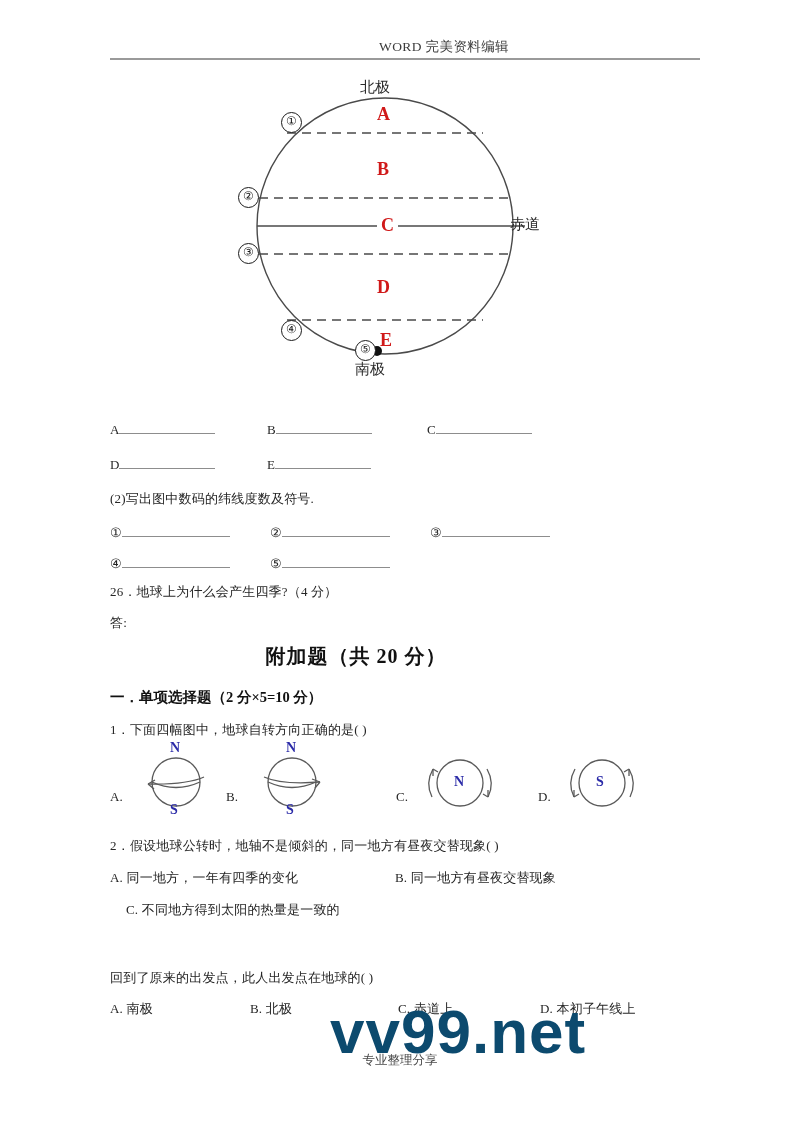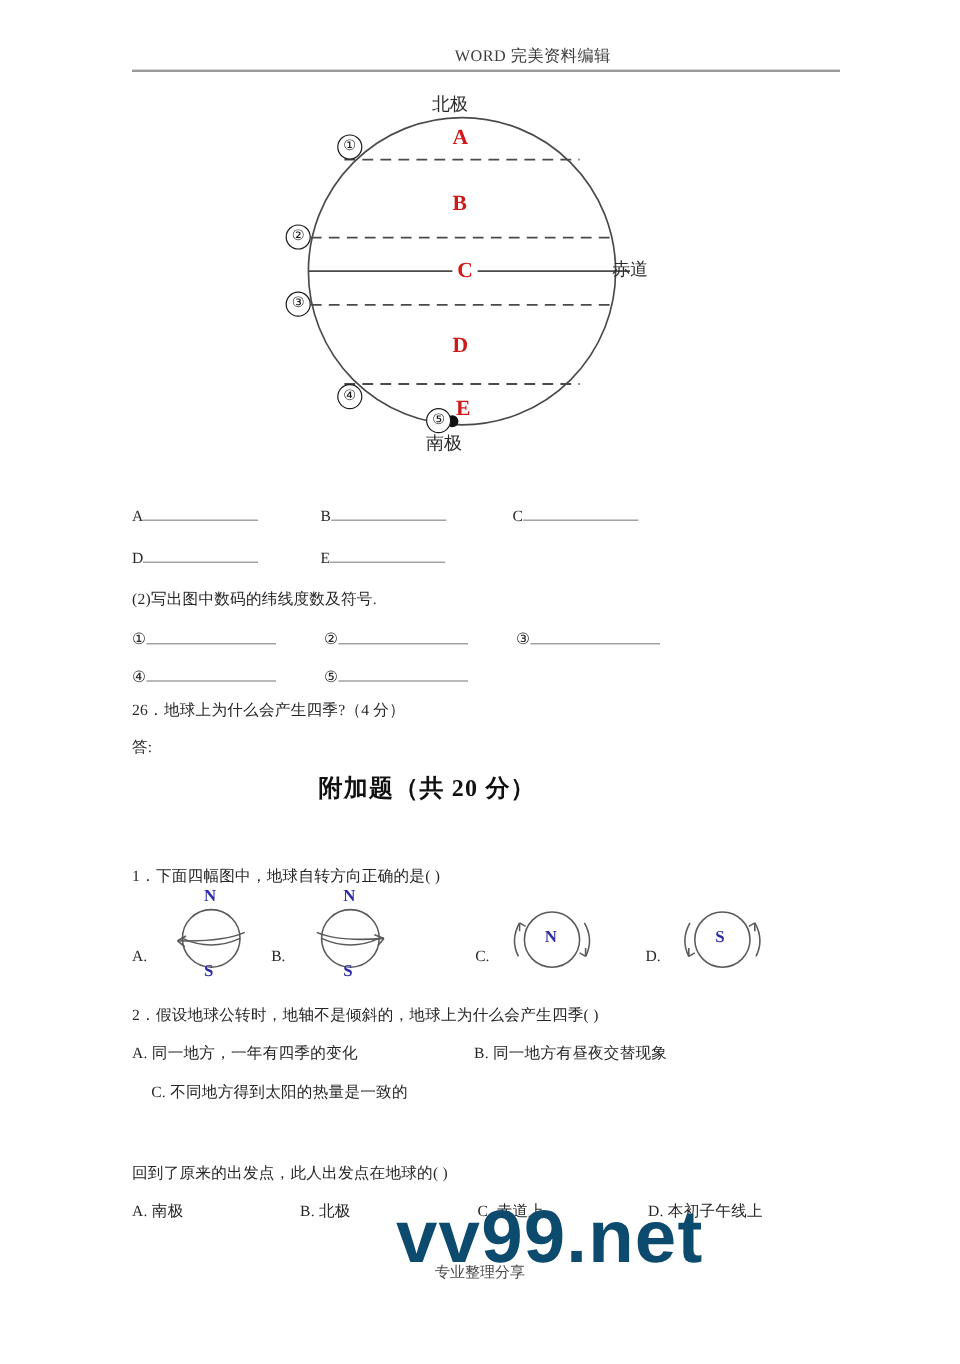--- a/index.html
+++ b/index.html
@@ -232,20 +232,21 @@
     <span>④</span><span class="rule" style="width:108px;"></span>
   </div>
   <div class="blank-item" style="left:270px; top:554px;">
     <span>⑤</span><span class="rule" style="width:108px;"></span>
   </div>
 
   <div class="q-line" style="left:110px; top:583px;">26．地球上为什么会产生四季?（4 分）</div>
   <div class="q-line" style="left:110px; top:614px;">答:</div>
 
   <div class="section-title" id="addendum-title">附加题（共 20 分）</div>
+  <div class="section-title" id="choice-section-title">一．单项选择题（2 分×5=10 分）</div>
 
   <div class="q-line" style="left:110px; top:721px;">
     <span>1．</span><span>下面四幅图中，地球自转方向正确的是(          )</span>
   </div>
 
   <div class="opt-letter" style="left:110px; top:789px;">A.</div>
   <div class="globe-wrap" style="left:134px; top:744px;">
     <svg width="84" height="70" viewBox="0 0 84 70">
       <circle cx="42" cy="38" r="24" fill="none" stroke="#5a5a5a" stroke-width="1.3"></circle>
       <path d="M18 38 Q42 49 66 38" fill="none" stroke="#5a5a5a" stroke-width="1.3"></path>
@@ -286,21 +287,21 @@
       <circle cx="40" cy="31" r="23" fill="none" stroke="#5a5a5a" stroke-width="1.3"></circle>
       <path d="M13 17 Q5 31 12 45" fill="none" stroke="#5a5a5a" stroke-width="1.3"></path>
       <path d="M12 45 L12 38 M12 45 L17 42" fill="none" stroke="#5a5a5a" stroke-width="1.3"></path>
       <path d="M67 17 Q75 31 68 45" fill="none" stroke="#5a5a5a" stroke-width="1.3"></path>
       <path d="M67 17 L67 24 M67 17 L62 20" fill="none" stroke="#5a5a5a" stroke-width="1.3"></path>
     </svg>
     <span class="ns-letter" style="left:34px; top:22px;">S</span>
   </div>
 
   <div class="q-line" style="left:110px; top:837px;">
-    <span>2．</span><span>假设地球公转时，地轴不是倾斜的，地球上为什么会产生四季(          )</span>
+    <span>2．</span><span>假设地球公转时，地轴不是倾斜的，同一地方有昼夜交替现象(          )</span>
   </div>
   <div class="q-line" style="left:110px; top:869px;">
     <span>A.</span>&nbsp;<span>同一地方，一年有四季的变化</span>
   </div>
   <div class="q-line" style="left:395px; top:869px;">
     <span>B.</span>&nbsp;<span>同一地方有昼夜交替现象</span>
   </div>
   <div class="q-line" style="left:126px; top:901px;">
     <span>C.</span>&nbsp;<span>不同地方得到太阳的热量是一致的</span>
   </div>

